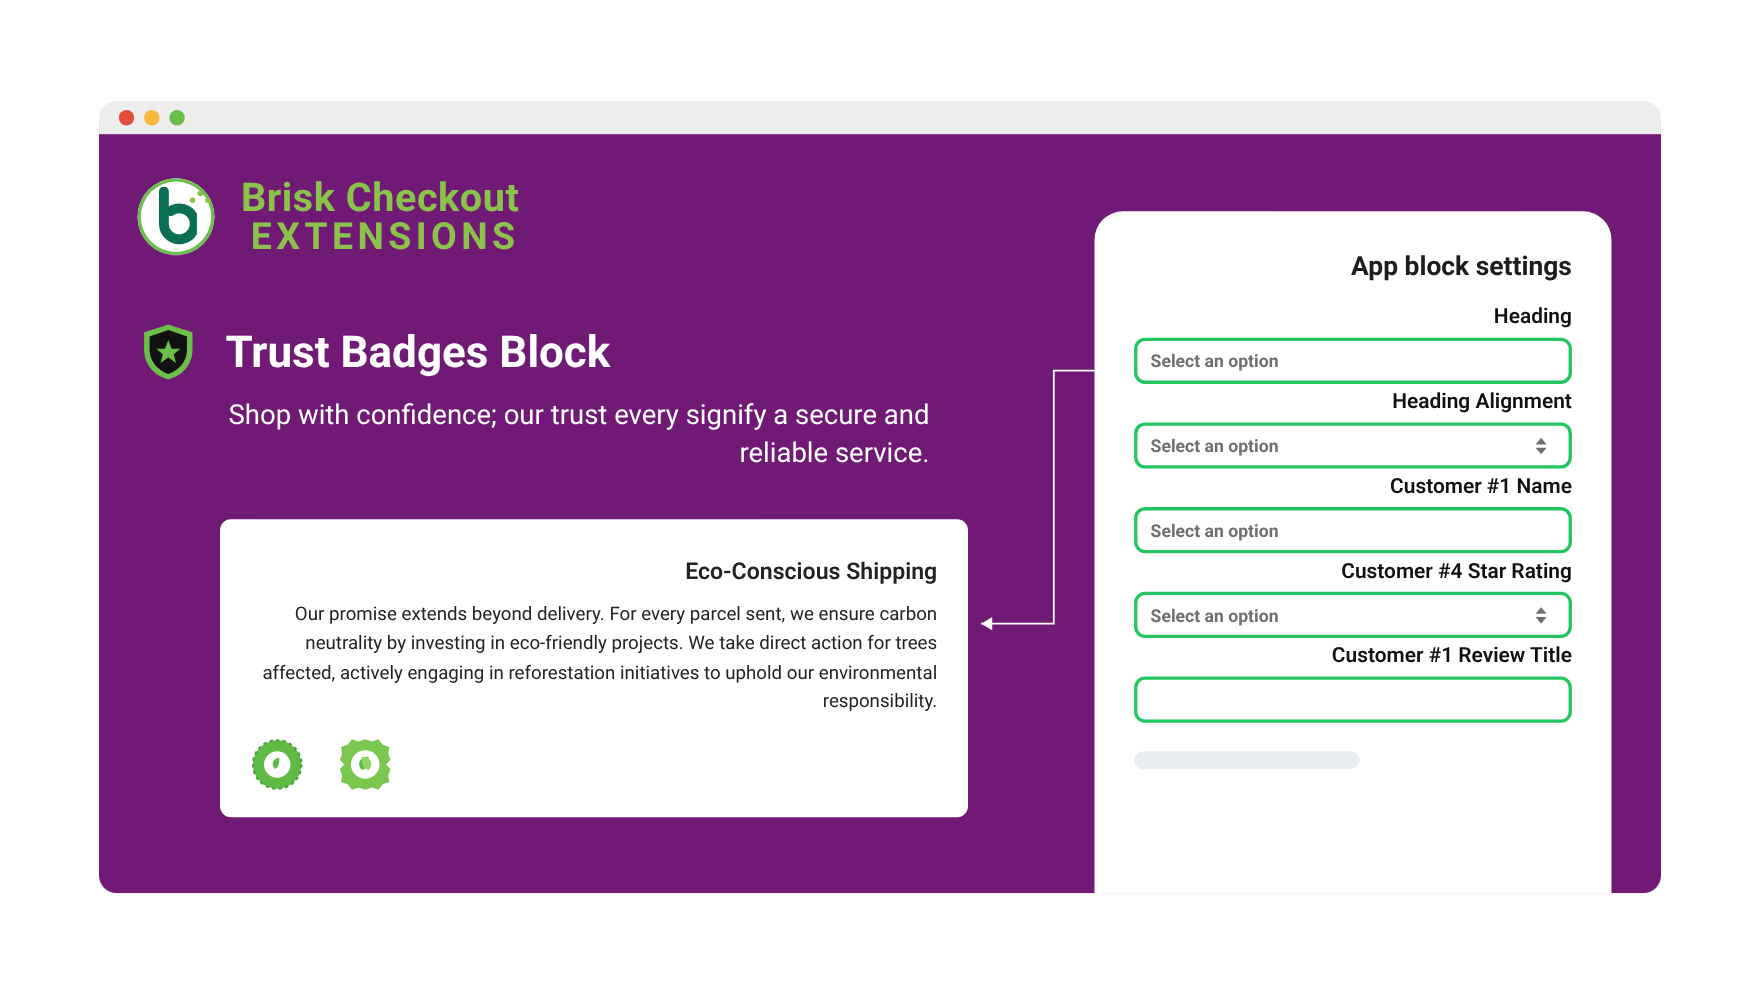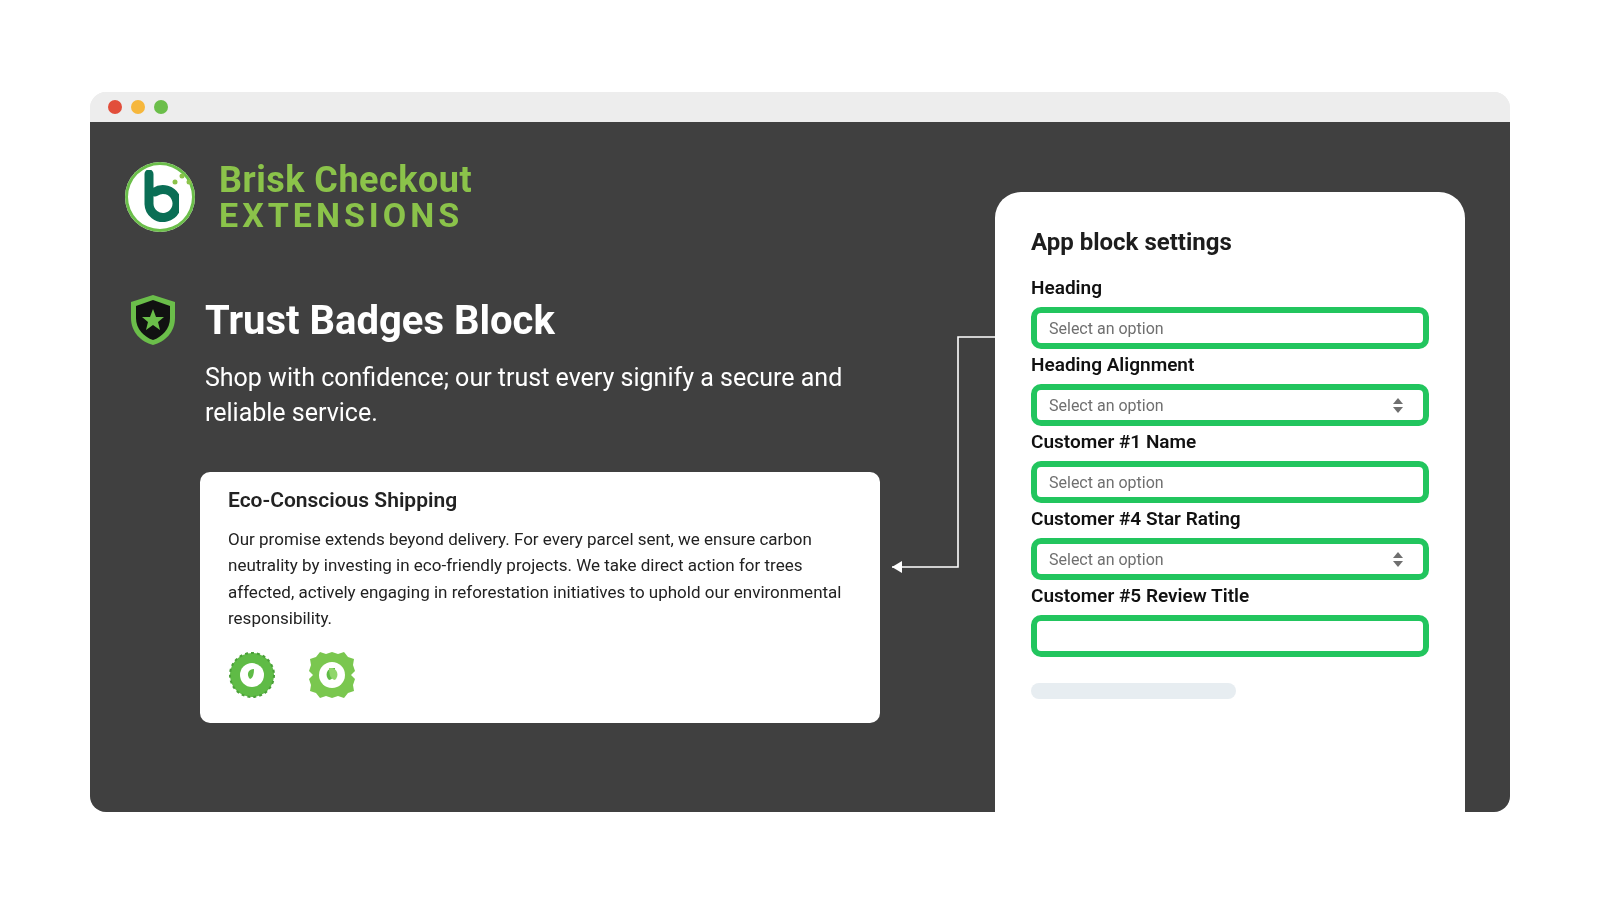--- a/index.html
+++ b/index.html
@@ -14,21 +14,21 @@
     box-shadow:none;
   }
   .titlebar {
     height:30px; width:100%; background:#EDEDED; display:flex; align-items:center; padding-left:18px; gap:9px;
   }
   .dot { width:14px; height:14px; border-radius:50%; }
   .dot.red { background:#E24E3B; }
   .dot.yellow { background:#F6B73C; }
   .dot.green { background:#6BBE4A; }
   .app {
-    position:absolute; left:0; top:30px; right:0; bottom:0; background:#404040;
+    position:absolute; left:0; top:30px; right:0; bottom:0; background:#701a75;text-align:right;
   }
   
   .brand { position:absolute; left:35px; top:40px; display:flex; align-items:center; gap:24px; }
   .brand-logo { width:70px; height:70px; position:relative; }
   .brand-logo .outer {
     width:70px; height:70px; border-radius:50%; background:#fff; position:absolute; left:0; top:0;
     box-shadow: 0 0 0 3px #6BBE4A inset;
   }
   .brand-logo .b {
     position:absolute; left:14px; top:8px; width:40px; height:54px;
@@ -41,40 +41,40 @@
 
   
   .section { position:absolute; left:35px; top:170px; width:790px; }
   .section-row { display:flex; align-items:center; gap:24px; }
   .shield-icon { width:56px; height:56px; }
   .section-title { font-size:40px; font-weight:700; color:#fff; }
   .section-sub { margin-left:80px; margin-top:12px; font-size:25px; line-height:1.4; color:#fff; max-width:640px; }
 
   
   .preview {
-    position:absolute; left:110px; top:350px; width:680px; background:#fff; border-radius:10px; padding:16px 28px 24px 28px;
+    position:absolute; left:110px; top:350px; width:680px; background:#fff; border-radius:10px; padding:36px 28px 24px 28px;
   }
   .preview h3 { font-size:21px; font-weight:600; color:#222; margin-bottom:14px; }
   .preview p { font-size:17px; line-height:1.55; color:#222; }
   .badge-row { display:flex; gap:32px; margin-top:20px; }
   .seal { width:48px; height:48px; }
 
   
   .arrow { position:absolute; left:788px; top:210px; width:180px; height:250px; }
 
   
   .panel {
     position:absolute; left:905px; top:70px; width:470px; height:650px; background:#fff; border-radius:26px; padding:36px 36px 30px 36px;
   }
   .panel h2 { font-size:24px; font-weight:700; color:#1d1d1d; margin-bottom:20px; }
   .field { margin-bottom:4px; }
   .field label { display:block; font-size:19px; font-weight:600; color:#111; margin-bottom:8px; }
   .control {
-    width:100%; height:42px; border:6px solid #22c55e; border-radius:10px; background:#fff;
-    display:flex; align-items:center; padding:0 12px; justify-content:space-between;
+    width:100%; height:42px; border:3px solid #22c55e; border-radius:10px; background:#fff;
+    display:flex; align-items:center; padding:0 12px; justify-content:space-between;font-weight:bold;
   }
   .control .ph { font-size:16px; color:#6f6f6f; }
   .stepper { width:18px; height:22px; display:flex; flex-direction:column; justify-content:center; gap:0px; }
   .stepper .up, .stepper .down {
     width:0; height:0; border-left:5px solid transparent; border-right:5px solid transparent;
   }
   .stepper .up { border-bottom:6px solid #6f6f6f; margin-bottom:3px; }
   .stepper .down { border-top:6px solid #6f6f6f; }
   .placeholder-bar {
     width:205px; height:16px; background:#E7EDF1; border-radius:8px; margin-top:26px;
@@ -183,21 +183,21 @@
           <div class="control">
             <span class="ph">Select an option</span>
             <span class="stepper">
                 <span class="up"></span>
                 <span class="down"></span>
               </span>
           </div>
         </div>
 
         <div class="field">
-          <label>Customer #5 Review Title</label>
+          <label>Customer #1 Review Title</label>
           <div class="control">
             <span class="ph"></span>
           </div>
         </div>
 
         <div class="placeholder-bar"></div>
       </div>
 
     </div>
   </div>

